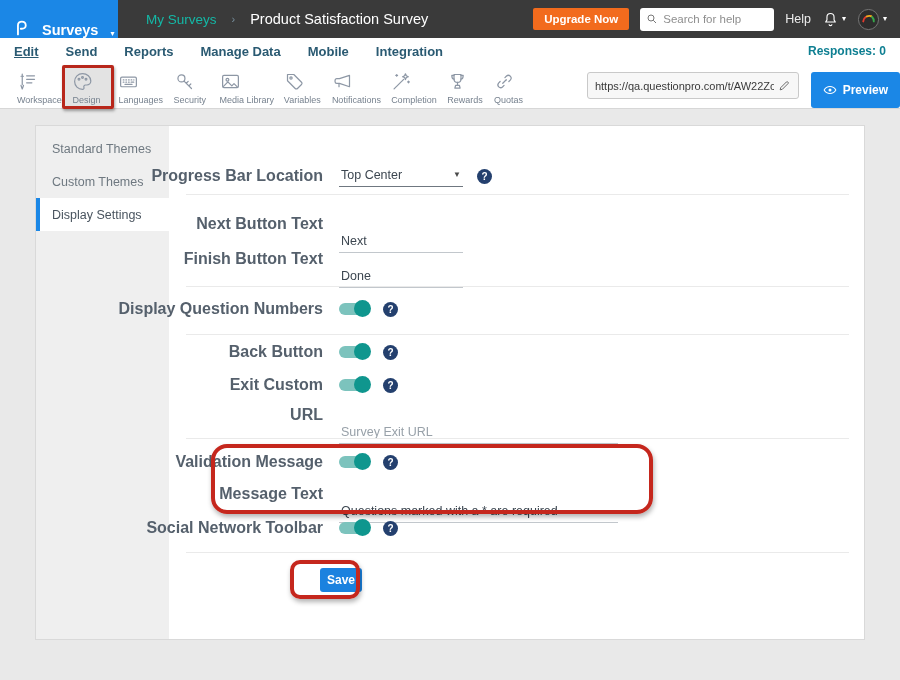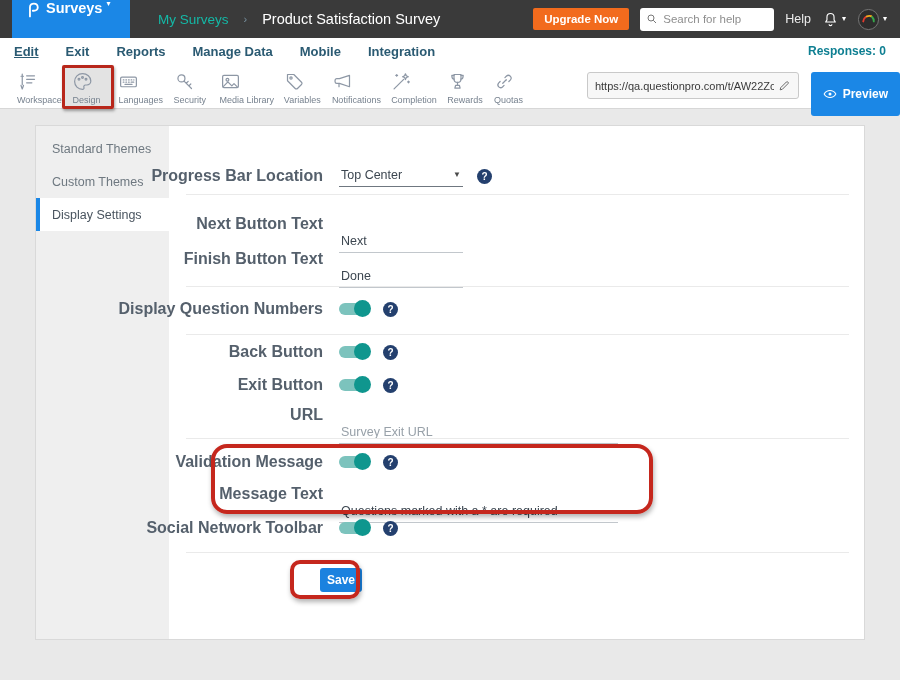--- a/index.html
+++ b/index.html
@@ -4,21 +4,21 @@
 <style>
   * { margin:0; padding:0; box-sizing:border-box; }
   html,body { background:#cfcfcf; }
   .screen{
     position:relative; width:900px; height:680px; overflow:hidden;
     background:#e9e9e9; font-family:"Liberation Sans",sans-serif;
     -webkit-font-smoothing:antialiased;
   }
   
   .topbar{position:absolute;top:0;left:0;width:900px;height:38px;background:#3a3a3a;display:flex;align-items:center;}
-  .brand{width:118px;height:38px;background:#1b87e6;display:flex;align-items:flex-start;gap:4px;padding-left:13px;cursor:pointer;margin-left:12px;}
+  .brand{width:118px;height:38px;background:#1b87e6;display:flex;align-items:flex-end;gap:12px;padding-left:13px;cursor:pointer;}
   .brand-label{color:#fff;font-size:14.5px;font-weight:600;}
   .caret{font-size:8px;color:#fff;line-height:1;}
   .crumbs{display:flex;align-items:center;gap:15px;margin-left:17px;}
   .crumb-link{color:#14b8a6;font-size:13.5px;cursor:pointer;margin-left:11px;}
   .crumb-sep{color:#78909e;font-size:11px;}
   .crumb-title{color:#ffffff;font-size:14.5px;}
   .top-right{margin-left:auto;display:flex;align-items:center;gap:11px;padding-right:13px;}
   .upgrade-btn{background:#f26b1d;color:#fff;border:0;font-family:inherit;font-size:11.5px;font-weight:700;padding:5px 11px;border-radius:2px;cursor:pointer;}
   .searchbox{width:134px;height:23px;background:#fff;border-radius:3px;display:flex;align-items:center;gap:5px;padding:0 6px;}
   .searchbox input{flex:1;min-width:0;border:0;outline:0;font-family:inherit;font-size:11.5px;color:#444;background:transparent;}
@@ -32,21 +32,21 @@
   .responses{margin-left:auto;color:#0e7f92;font-size:12px;font-weight:600;}
   
   .toolbar{position:absolute;top:64px;left:0;width:900px;height:45px;background:#fff;border-bottom:1px solid #d7d7d7;display:flex;align-items:flex-start;padding:3px 0 0 10px;}
   .titem{display:flex;flex-direction:column;align-items:flex-start;gap:3px;padding:4px 7px 2px;min-width:46px;position:relative;cursor:pointer;}
   .titem svg{width:21px;height:21px;stroke:#8d97a5;fill:none;stroke-width:1.4;stroke-linecap:round;stroke-linejoin:round;}
   .tlabel{font-size:9px;color:#77828f;white-space:nowrap;}
   .titem.active{background:#e3e3e3;}
   .anno-design{position:absolute;inset:-2px -3px;border:3px solid #b8271b;border-radius:2px;box-shadow:1px 2px 3px rgba(0,0,0,.35);pointer-events:none;}
   .url-box{margin:5px 0 0 54px;width:228px;height:27px;background:#f7f7f7;border:1px solid #c9c9c9;border-radius:3px;display:flex;align-items:center;gap:4px;padding:0 7px;}
   .url-box input{flex:1;min-width:0;border:0;outline:0;background:transparent;font-family:inherit;font-size:11px;color:#3a3a3a;}
-  .preview-btn{margin:5px 0 0 12px;height:44px;background:#1b87e6;color:#fff;border:0;border-radius:3px;display:flex;align-items:center;gap:6px;padding:0 12px;font-family:inherit;font-size:12px;font-weight:700;cursor:pointer;}
+  .preview-btn{margin:5px 0 0 12px;height:36px;background:#1b87e6;color:#fff;border:0;border-radius:3px;display:flex;align-items:center;gap:6px;padding:0 12px;font-family:inherit;font-size:12px;font-weight:700;cursor:pointer;}
   
   .card{position:absolute;left:35px;top:125px;width:830px;height:515px;background:#fff;border:1px solid #d9d9d9;padding-left:32px;}
   .side{position:absolute;left:0;top:0;bottom:0;width:133px;background:#efefef;padding-top:6px;}
   .side-item{height:33px;display:flex;align-items:center;padding-left:16px;font-size:12.5px;color:#6e7880;cursor:pointer;}
   .side-item.active{background:#fff;border-left:4px solid #1b87e6;padding-left:12px;color:#49545f;}
   .row{position:absolute;left:0;right:18px;height:24px;display:flex;align-items:center;}
   .lbl{width:287px;text-align:right;font-size:16px;font-weight:600;color:#55606c;flex:none;}
   .ctl{margin-left:16px;display:flex;align-items:center;}
   .uinput{border:0;border-bottom:1px solid #c2c7cc;background:transparent;outline:0;font-family:inherit;font-size:12.5px;color:#3c4650;padding:2px 2px 4px;margin-top:36px;}
   .uinput::placeholder{color:#98a1a9;}
@@ -104,21 +104,21 @@
           <path d="M10.3 8.8a6 6 0 0 1 4.6-.2" stroke="#f1a81d" stroke-width="2" fill="none" stroke-linecap="round"></path>
           <path d="M15.8 9.4a6 6 0 0 1 1.7 4.6" stroke="#37a64a" stroke-width="2" fill="none" stroke-linecap="round"></path>
         </svg>
         <span class="caret">▾</span>
       </span>
     </div>
   </div>
 
   <div class="nav">
     <span class="nav-item active">Edit</span>
-    <span class="nav-item">Exit</span>
+    <span class="nav-item">Send</span>
     <span class="nav-item">Reports</span>
     <span class="nav-item">Manage Data</span>
     <span class="nav-item">Mobile</span>
     <span class="nav-item">Integration</span>
     <span class="responses">Responses: 0</span>
   </div>
 
   <div class="toolbar">
     <div class="titem">
       <svg viewBox="0 0 24 24">
@@ -256,21 +256,21 @@
     <div class="hr" style="top:208px"></div>
 
     <div class="row" style="top:214px">
       <span class="lbl">Back Button</span>
       <span class="ctl">
         <span class="toggle"></span>
         <span class="help">?</span>
       </span>
     </div>
     <div class="row" style="top:247px">
-      <span class="lbl">Exit Button</span>
+      <span class="lbl">Exit Custom</span>
       <span class="ctl">
         <span class="toggle"></span>
         <span class="help">?</span>
       </span>
     </div>
     <div class="row" style="top:277px">
       <span class="lbl">URL</span>
       <span class="ctl">
           <input class="uinput long" placeholder="Survey Exit URL" style="">
         </span>

